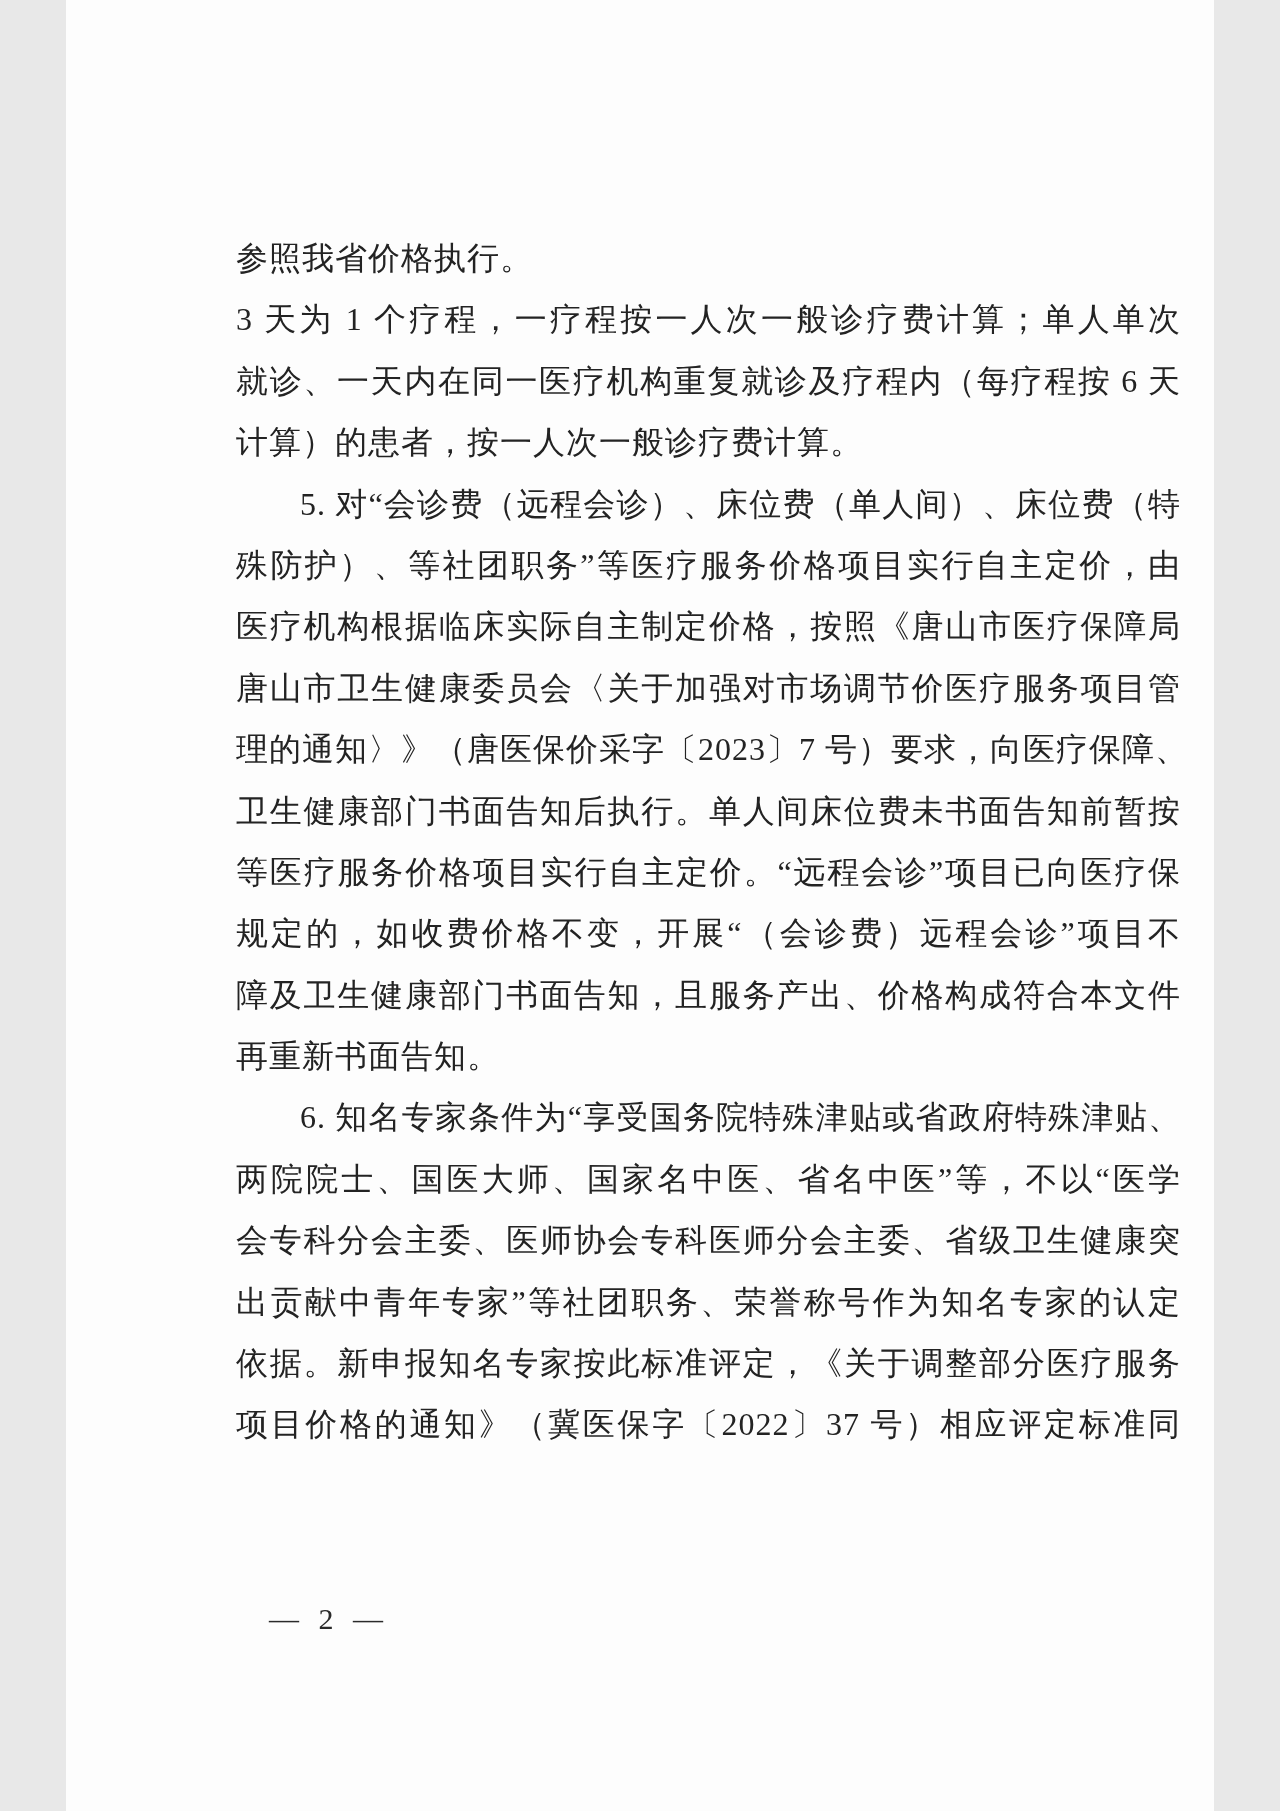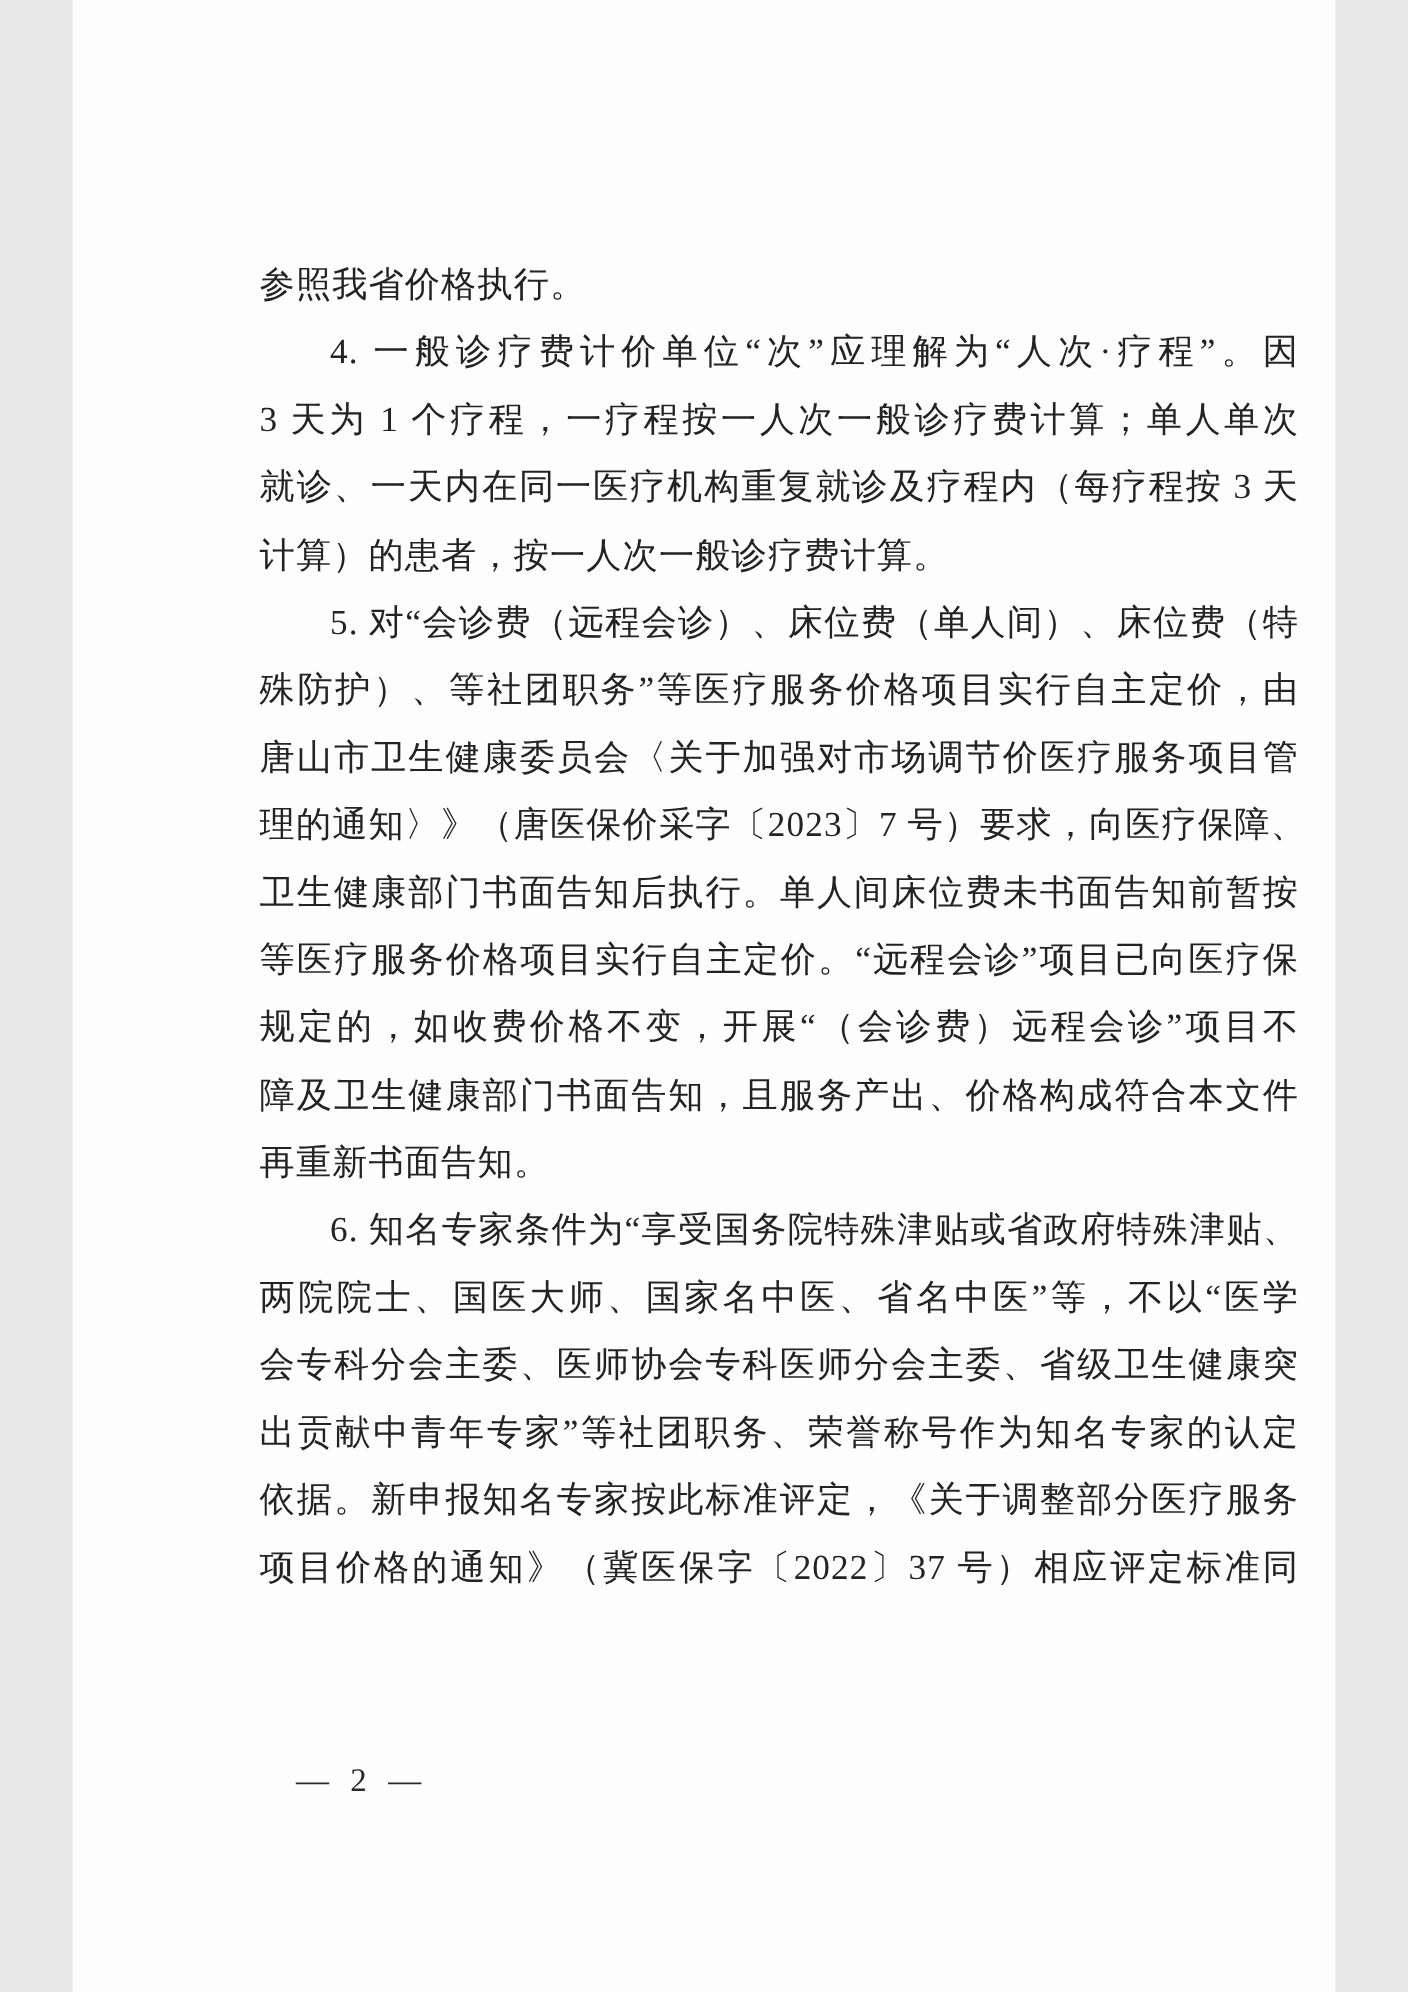--- a/index.html
+++ b/index.html
@@ -54,26 +54,26 @@
     white-space: nowrap;
   }
 </style>
 </head>
 <body>
 
 <div class="page">
 
   <div class="text-block">
     <div class="line end">参照我省价格执行。</div>
-    <div class="line indent">4. 一般诊疗费计价单位“次”应理解为“人次·疗程”。因</div>
     <div class="line">3 天为 1 个疗程，一疗程按一人次一般诊疗费计算；单人单次</div>
-    <div class="line">就诊、一天内在同一医疗机构重复就诊及疗程内（每疗程按 3 天</div>
+    <div class="line">就诊、一天内在同一医疗机构重复就诊及疗程内（每疗程按 6 天</div>
     <div class="line end">计算）的患者，按一人次一般诊疗费计算。</div>
     <div class="line indent">5. 对“会诊费（远程会诊）、床位费（单人间）、床位费（特</div>
     <div class="line">殊防护）、等社团职务”等医疗服务价格项目实行自主定价，由</div>
+    <div class="line">医疗机构根据临床实际自主制定价格，按照《唐山市医疗保障局</div>
     <div class="line">唐山市卫生健康委员会〈关于加强对市场调节价医疗服务项目管</div>
     <div class="line">理的通知〉》（唐医保价采字〔2023〕7 号）要求，向医疗保障、</div>
     <div class="line">卫生健康部门书面告知后执行。单人间床位费未书面告知前暂按</div>
     <div class="line">等医疗服务价格项目实行自主定价。“远程会诊”项目已向医疗保</div>
     <div class="line">规定的，如收费价格不变，开展“（会诊费）远程会诊”项目不</div>
     <div class="line">障及卫生健康部门书面告知，且服务产出、价格构成符合本文件</div>
     <div class="line end">再重新书面告知。</div>
     <div class="line indent">6. 知名专家条件为“享受国务院特殊津贴或省政府特殊津贴、</div>
     <div class="line">两院院士、国医大师、国家名中医、省名中医”等，不以“医学</div>
     <div class="line">会专科分会主委、医师协会专科医师分会主委、省级卫生健康突</div>

